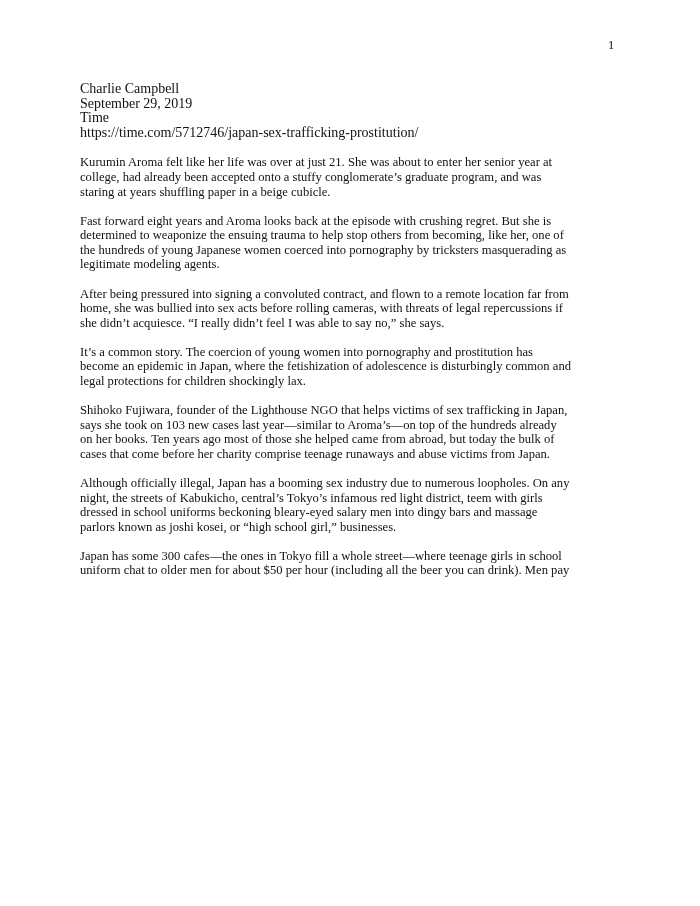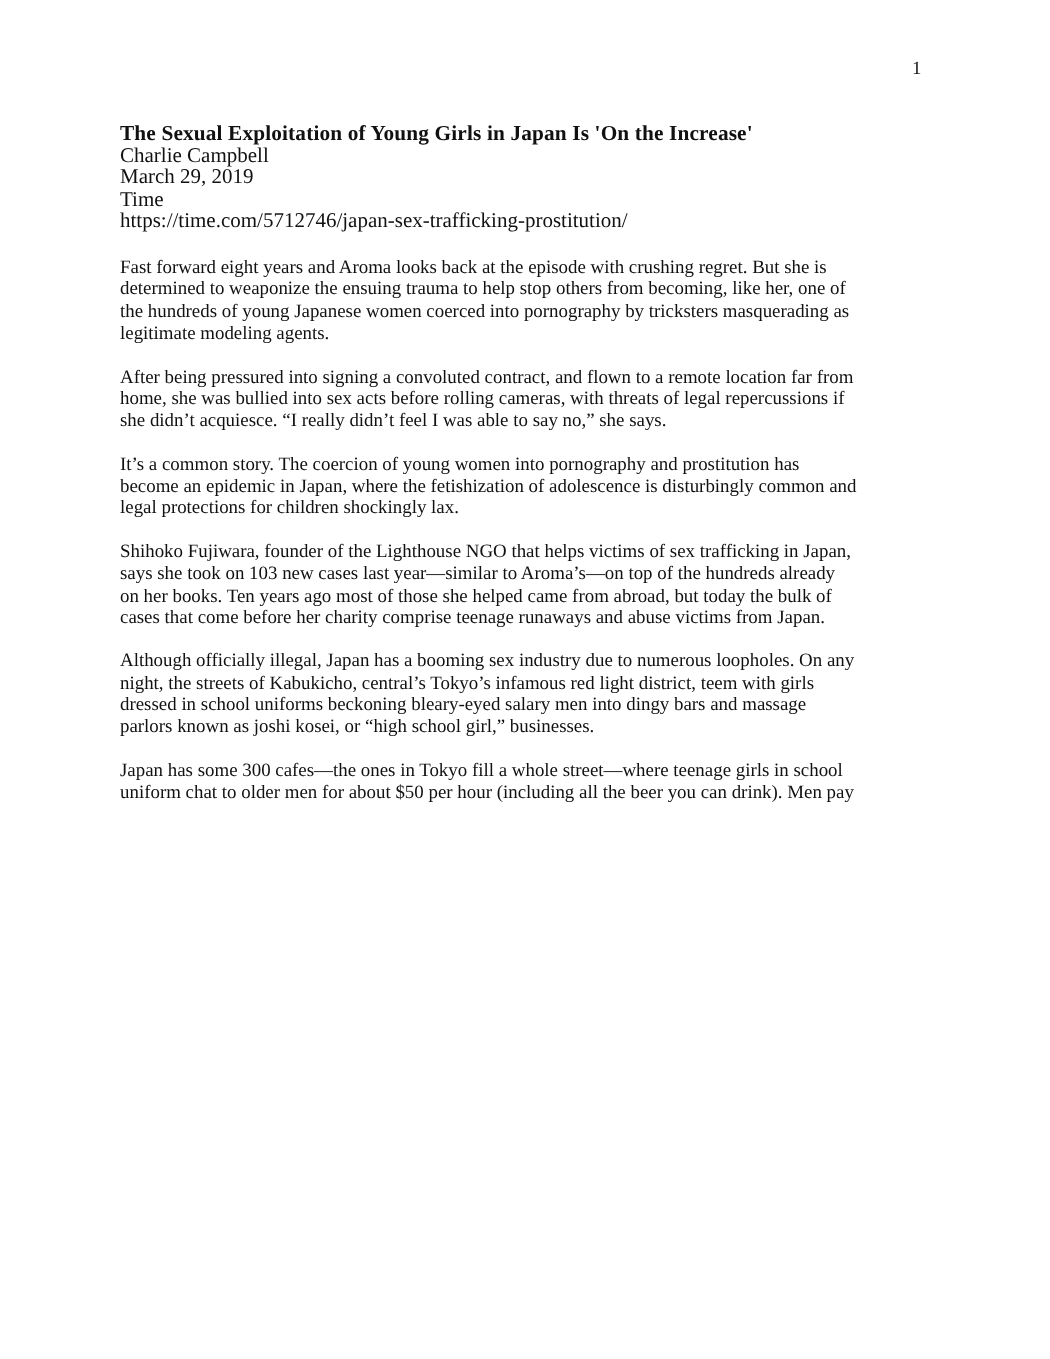--- a/index.html
+++ b/index.html
@@ -51,27 +51,29 @@
     white-space: pre-line;
   }
 </style>
 </head>
 <body>
 
 <div class="page">
   <div class="page-number">1</div>
 
   <div class="content">
-    <h1 class="doc-title">The Sexual Exploitation of Young Girls in Japan Is 'On the Increase'</h1>
     <div class="meta-line">Charlie Campbell</div>
-    <div class="meta-line">March 29, 2019</div>
+    <div class="meta-line">September 29, 2019</div>
     <div class="meta-line">Time</div>
     <div class="meta-line">https://time.com/5712746/japan-sex-trafficking-prostitution/</div>
 
     <div class="article-body">
+        <p class="para">Kurumin Aroma felt like her life was over at just 21. She was about to enter her senior year at
+college, had already been accepted onto a stuffy conglomerate’s graduate program, and was
+staring at years shuffling paper in a beige cubicle.</p>
         <p class="para">Fast forward eight years and Aroma looks back at the episode with crushing regret. But she is
 determined to weaponize the ensuing trauma to help stop others from becoming, like her, one of
 the hundreds of young Japanese women coerced into pornography by tricksters masquerading as
 legitimate modeling agents.</p>
         <p class="para">After being pressured into signing a convoluted contract, and flown to a remote location far from
 home, she was bullied into sex acts before rolling cameras, with threats of legal repercussions if
 she didn’t acquiesce. “I really didn’t feel I was able to say no,” she says.</p>
         <p class="para">It’s a common story. The coercion of young women into pornography and prostitution has
 become an epidemic in Japan, where the fetishization of adolescence is disturbingly common and
 legal protections for children shockingly lax.</p>

